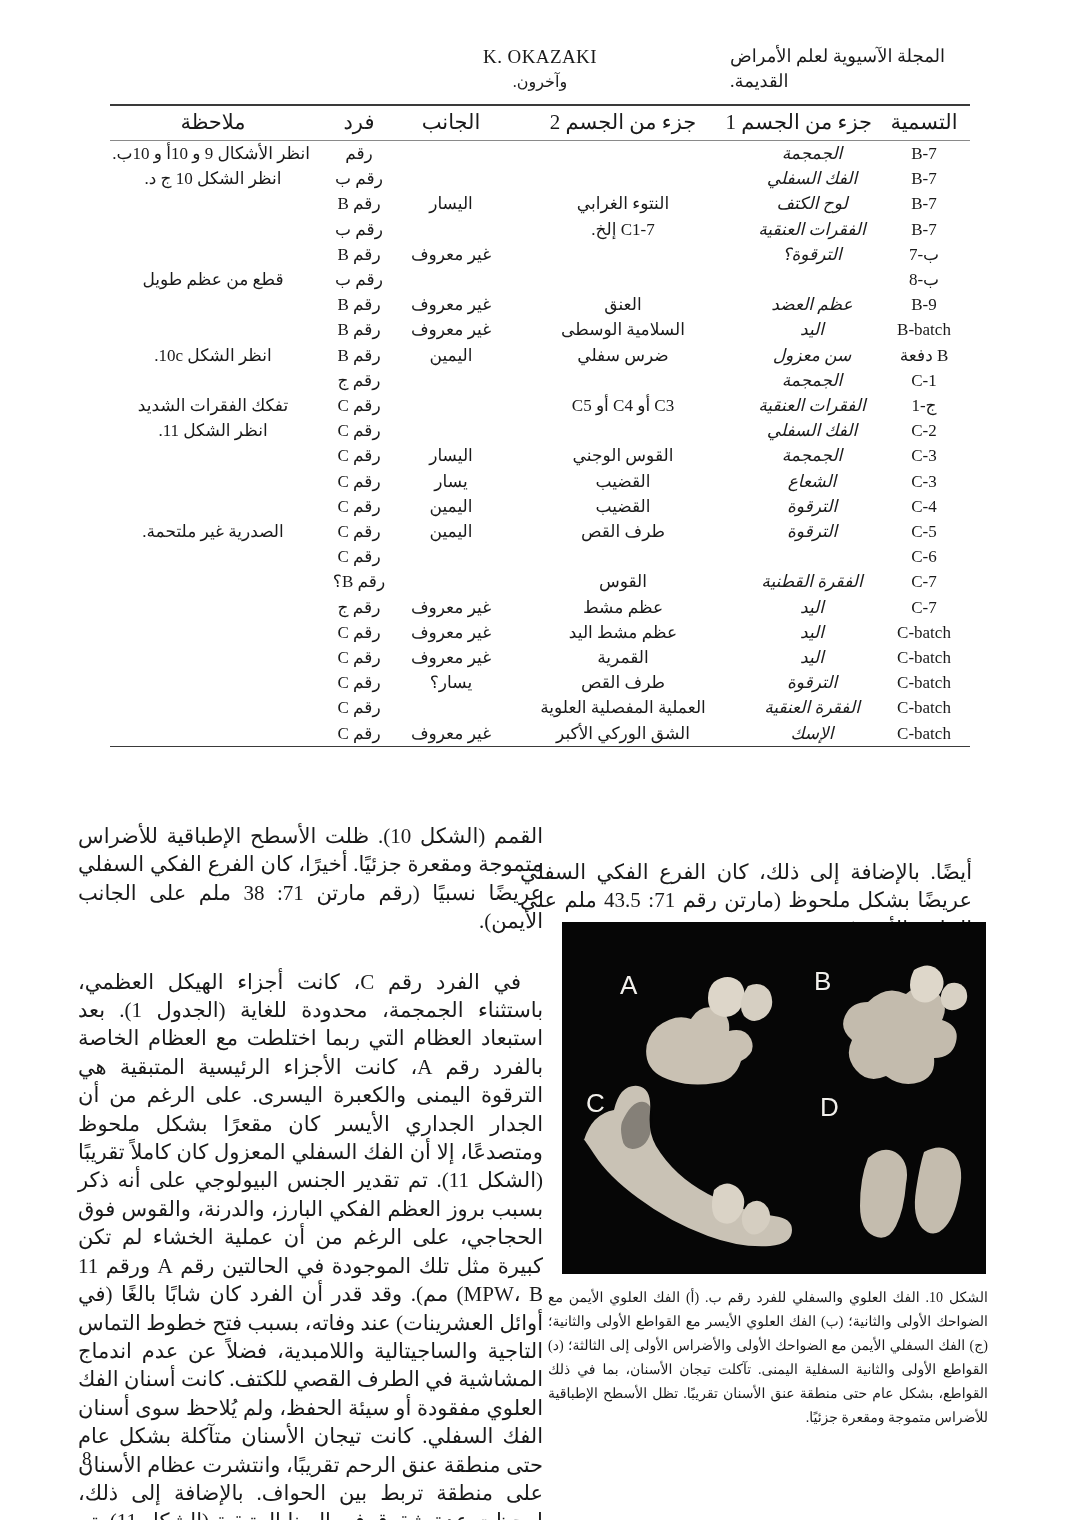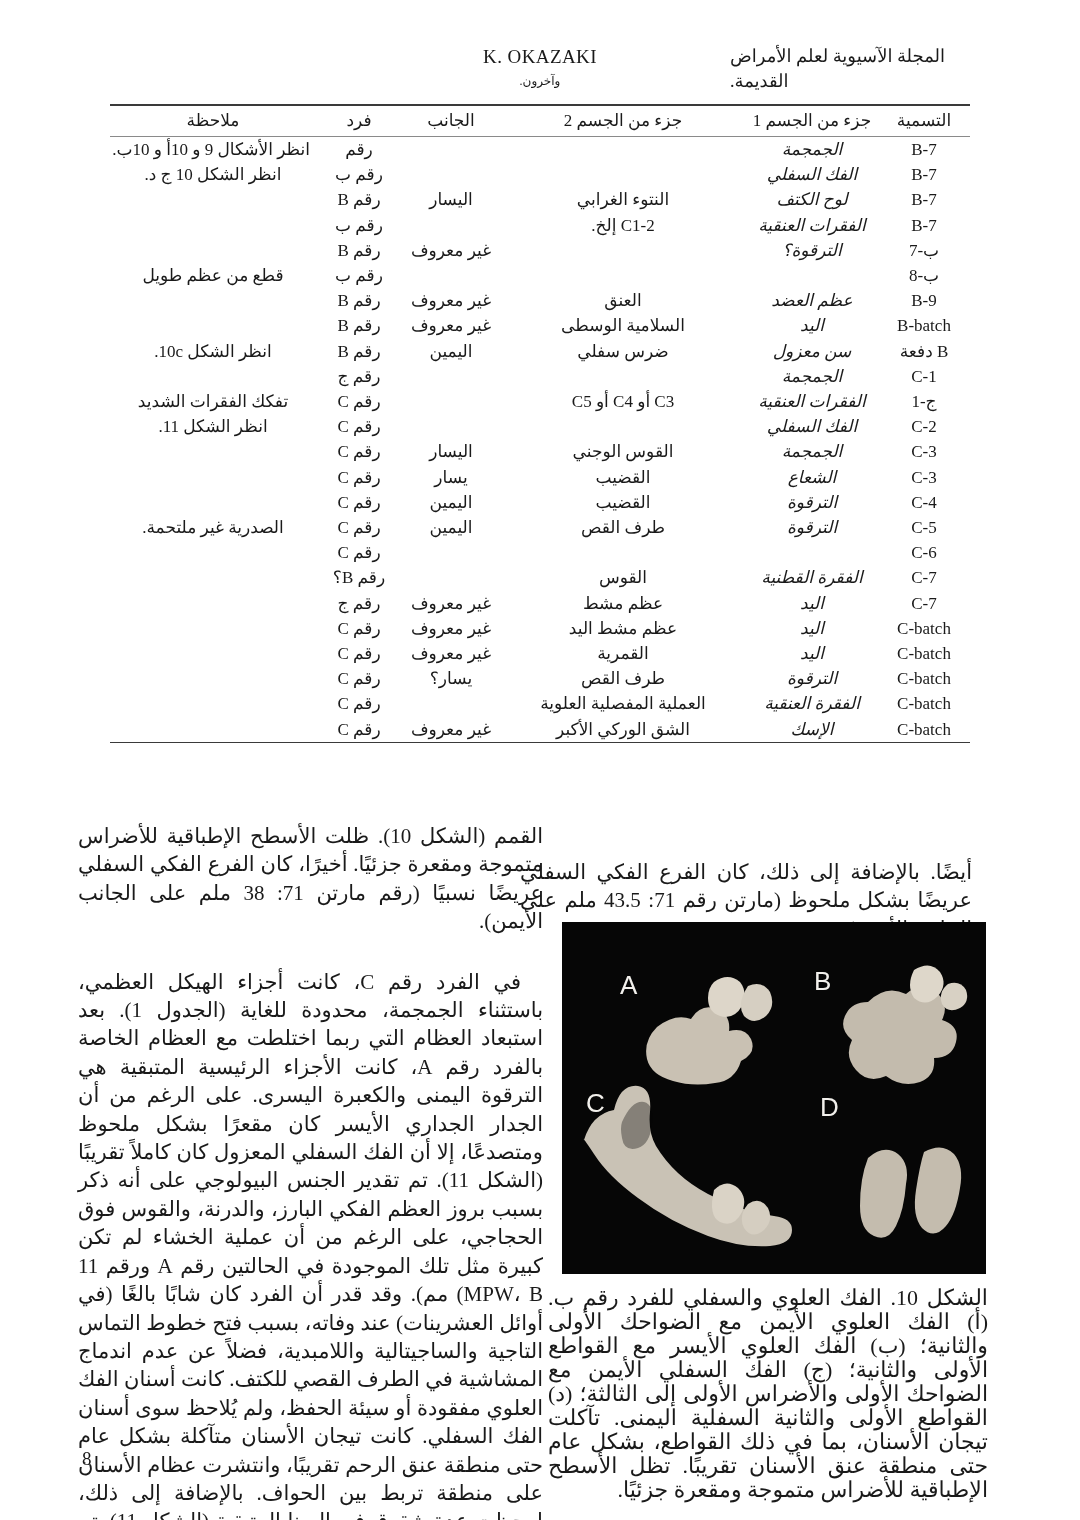--- a/index.html
+++ b/index.html
@@ -36,21 +36,21 @@
     left: 0; right: 0;
     top: 0;
     text-align: center;
     direction: ltr;
     font-size: 19px;
     line-height: 25px;
     letter-spacing: 0.4px;
   }
   .runhead-center .authors {
     direction: rtl;
-    font-size: 12px;
+    font-size: 16px;
   }
   .runhead-right {
     position: absolute;
     right: 0;
     top: 0;
     text-align: left;
     direction: rtl;
     font-size: 18px;
     line-height: 25px;
     width: 240px;
@@ -65,21 +65,21 @@
   }
   table.spec {
     width: 100%;
     border-collapse: collapse;
     direction: rtl;
     font-size: 17px;
     table-layout: fixed;
   }
   table.spec thead th {
     font-weight: normal;
-    font-size: 17px;
+    font-size: 21px;
     padding: 4px 6px 5px 6px;
     text-align: center;
     white-space: nowrap;
   }
   table.spec thead tr {
     border-top: 2.5px solid #3a3a3a;
     border-bottom: 1.6px solid #8a8a8a;
   }
   table.spec tbody tr td {
     padding: 1px 6px 1px 6px;
@@ -148,21 +148,21 @@
     font-size: 26px;
     font-family: "Liberation Sans", sans-serif;
     direction: ltr;
   }
   .caption {
     position: absolute;
     top: 1286px;
     left: 548px;
     width: 440px;
     direction: rtl;
-    font-size: 22px;
+    font-size: 14px;
     line-height: 24px;
     text-align: justify;
   }
 
   
   .folio {
     position: absolute;
     left: 82px;
     top: 1448px;
     font-size: 19px;
@@ -223,21 +223,21 @@
             <td class="cell-name">B-7</td>
             <td class="cell-p1">لوح الكتف</td>
             <td class="cell-p2">النتوء الغرابي</td>
             <td class="cell-side">اليسار</td>
             <td class="cell-ind">رقم B</td>
             <td class="cell-rem"></td>
           </tr>
           <tr>
             <td class="cell-name">B-7</td>
             <td class="cell-p1">الفقرات العنقية</td>
-            <td class="cell-p2">C1-2 إلخ.</td>
+            <td class="cell-p2">C1-7 إلخ.</td>
             <td class="cell-side"></td>
             <td class="cell-ind">رقم ب</td>
             <td class="cell-rem"></td>
           </tr>
           <tr>
             <td class="cell-name">ب-7</td>
             <td class="cell-p1">الترقوة؟</td>
             <td class="cell-p2"></td>
             <td class="cell-side">غير معروف</td>
             <td class="cell-ind">رقم B</td>

